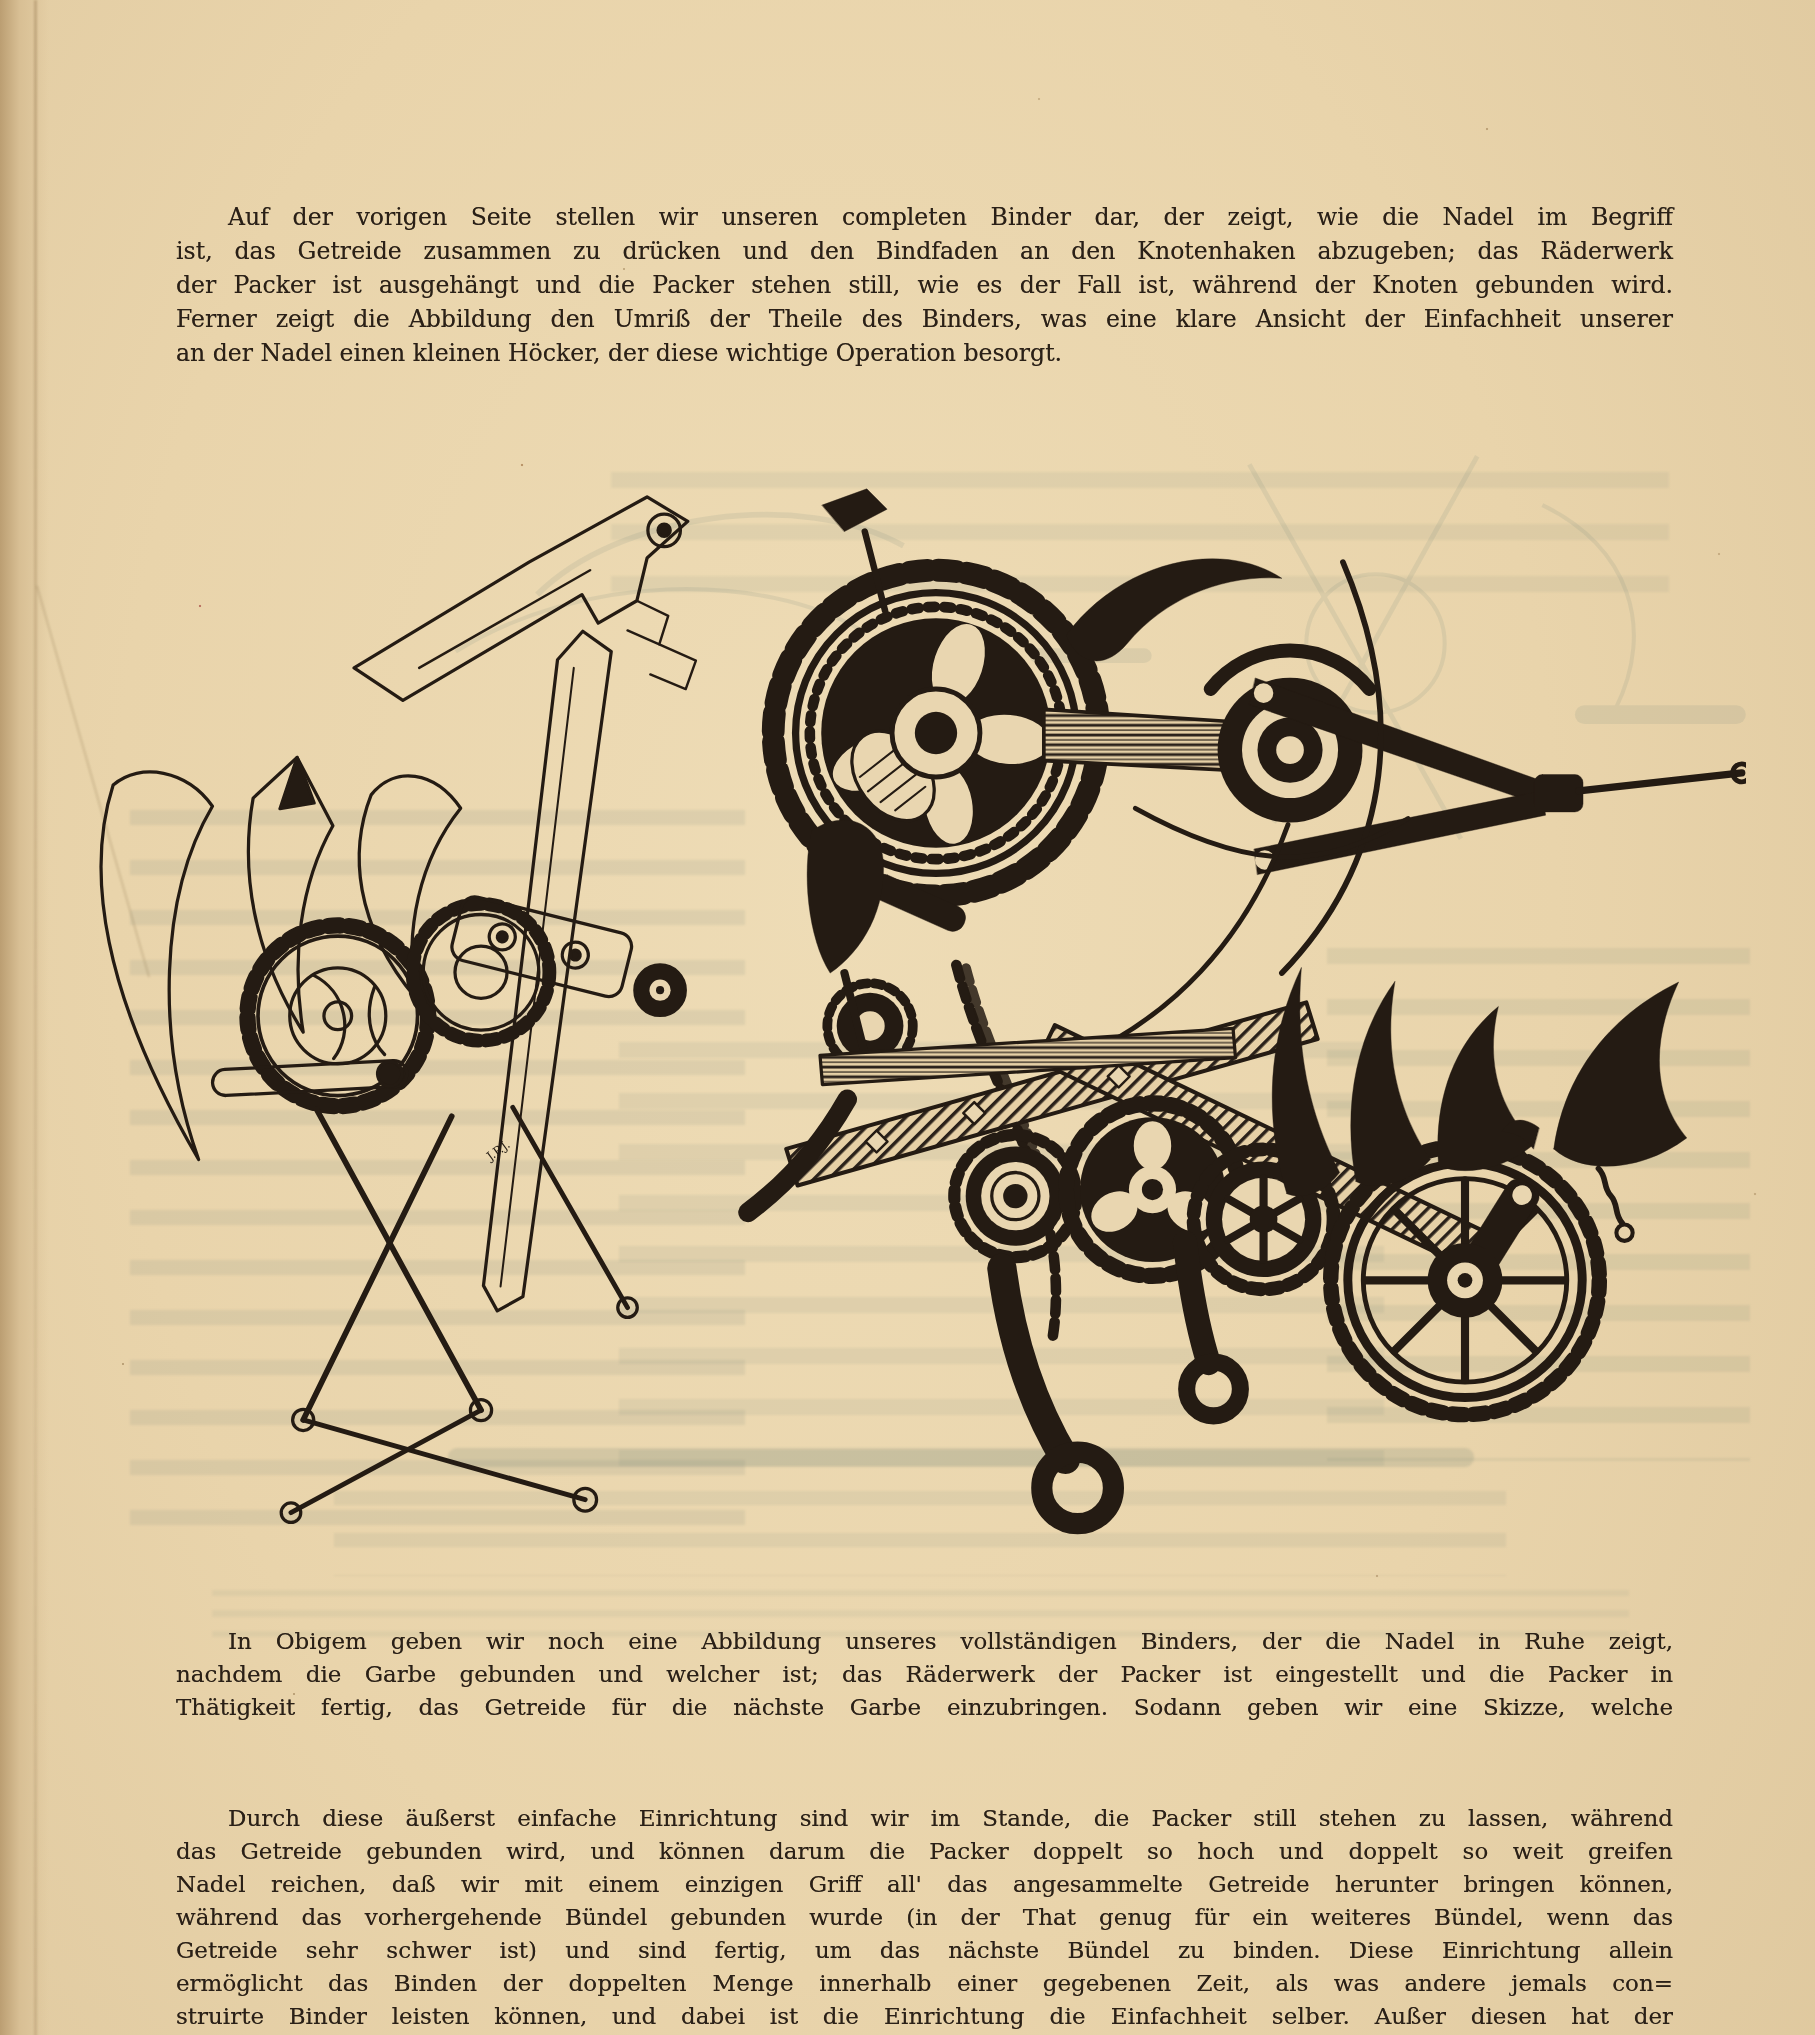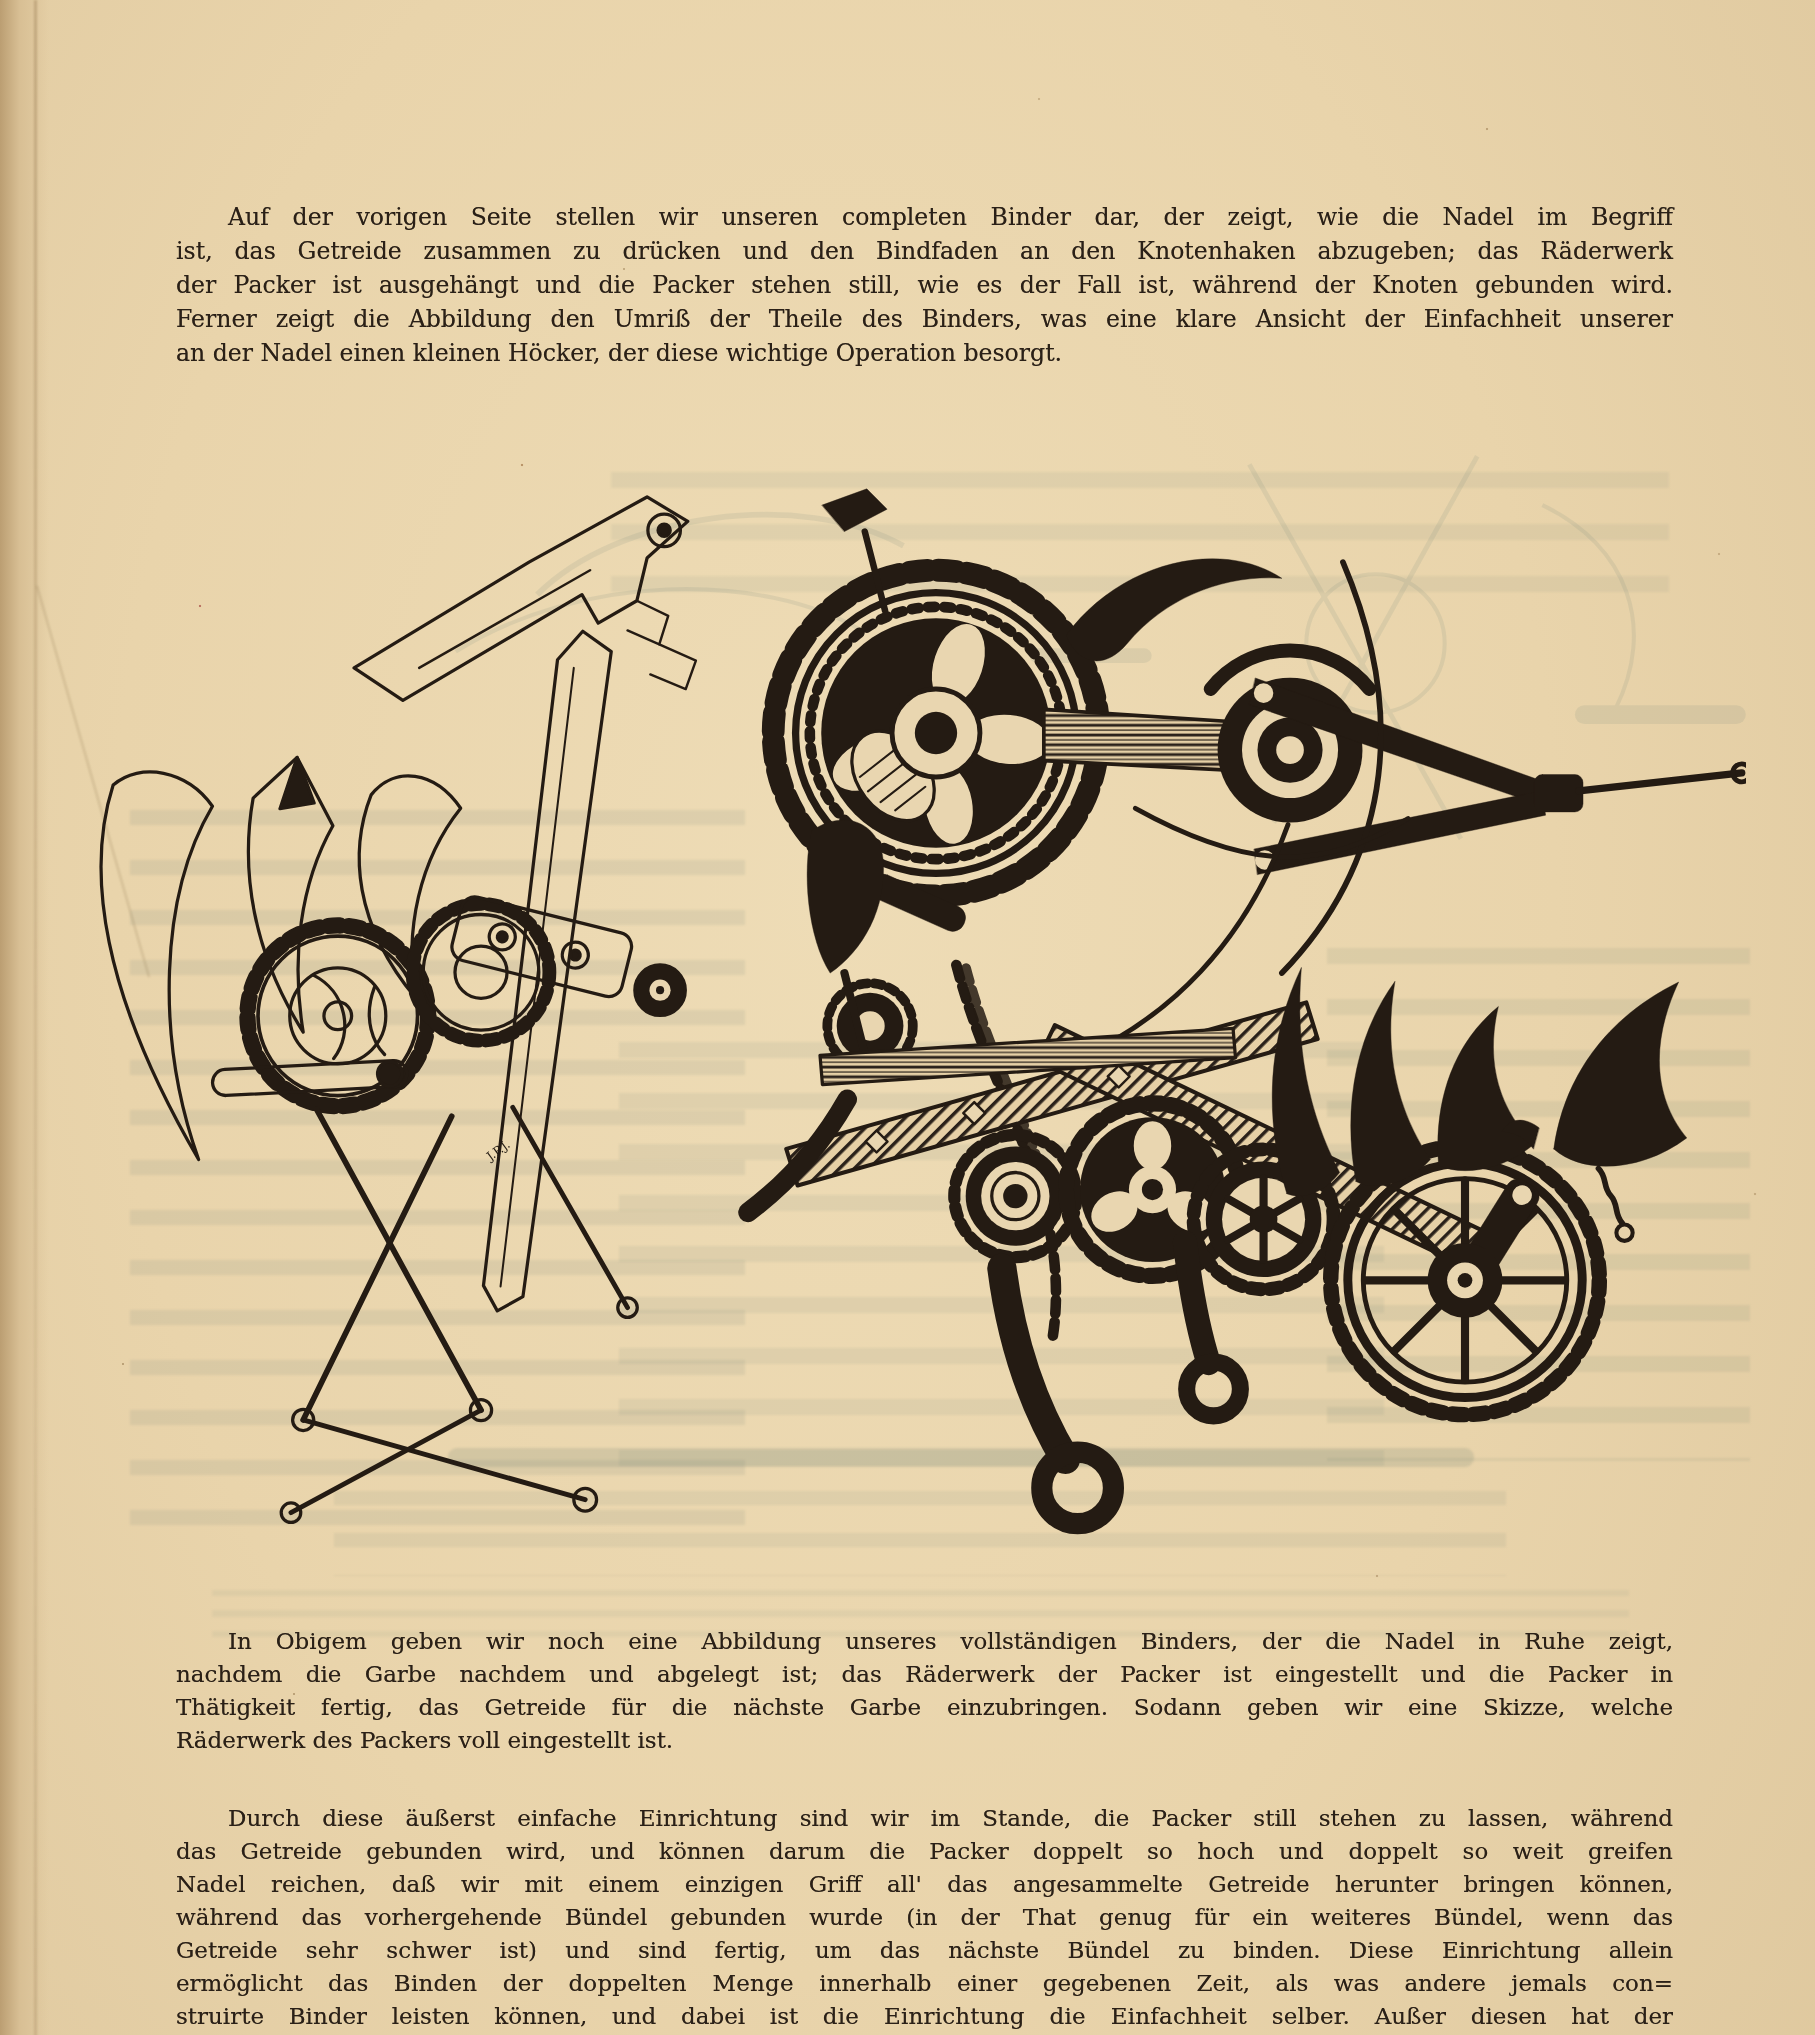--- a/index.html
+++ b/index.html
@@ -279,23 +279,22 @@
         <circle cx="2478" cy="2575" r="88" fill="none" stroke-width="52"></circle>
         <path d="M 2742 1972 C 2756 2092, 2776 2192, 2800 2268" fill="none" stroke-width="60"></path>
         <circle cx="2812" cy="2332" r="66" fill="none" stroke-width="42"></circle>
         <path d="M 1912 1620 C 1845 1738, 1762 1828, 1668 1898" fill="none" stroke-width="48"></path>
       </g>
     </svg>
   </figure>
 
   <section class="para p2">
       <div class="line indent"><span>In Obigem geben wir noch eine Abbildung unseres vollständigen Binders, der die Nadel in Ruhe zeigt,</span></div>
-      <div class="line"><span>nachdem die Garbe nachdem und abgelegt ist; das Räderwerk der Packer ist eingestellt und die Packer in</span></div>
+      <div class="line"><span>nachdem die Garbe gebunden und welcher ist; das Räderwerk der Packer ist eingestellt und die Packer in</span></div>
       <div class="line"><span>Thätigkeit fertig, das Getreide für die nächste Garbe einzubringen.  Sodann geben wir eine Skizze, welche</span></div>
-      <div class="line nojust"><span>Räderwerk des Packers voll eingestellt ist.</span></div>
     </section>
   <section class="para p3">
       <div class="line indent"><span>Durch diese äußerst einfache Einrichtung sind wir im Stande, die Packer still stehen zu lassen, während</span></div>
       <div class="line"><span>das Getreide gebunden wird, und können darum die Packer </span><span class="b">doppelt so hoch und doppelt so weit greifen</span></div>
       <div class="line"><span>Nadel reichen, daß wir mit einem einzigen Griff all' das angesammelte Getreide herunter bringen können,</span></div>
       <div class="line"><span>während das vorhergehende Bündel gebunden wurde (in der That genug für ein weiteres Bündel, wenn das</span></div>
       <div class="line"><span>Getreide </span><span class="b">sehr schwer</span><span> ist) und sind fertig, um das nächste Bündel zu binden.  Diese Einrichtung allein</span></div>
       <div class="line"><span>ermöglicht das </span><span class="b">Binden der doppelten Menge</span><span> innerhalb einer gegebenen Zeit, als was andere jemals con=</span></div>
       <div class="line"><span>struirte Binder leisten können, und dabei ist </span><span class="b">die Einrichtung die Einfachheit selber.</span><span>  Außer diesen hat der</span></div>
     </section>

